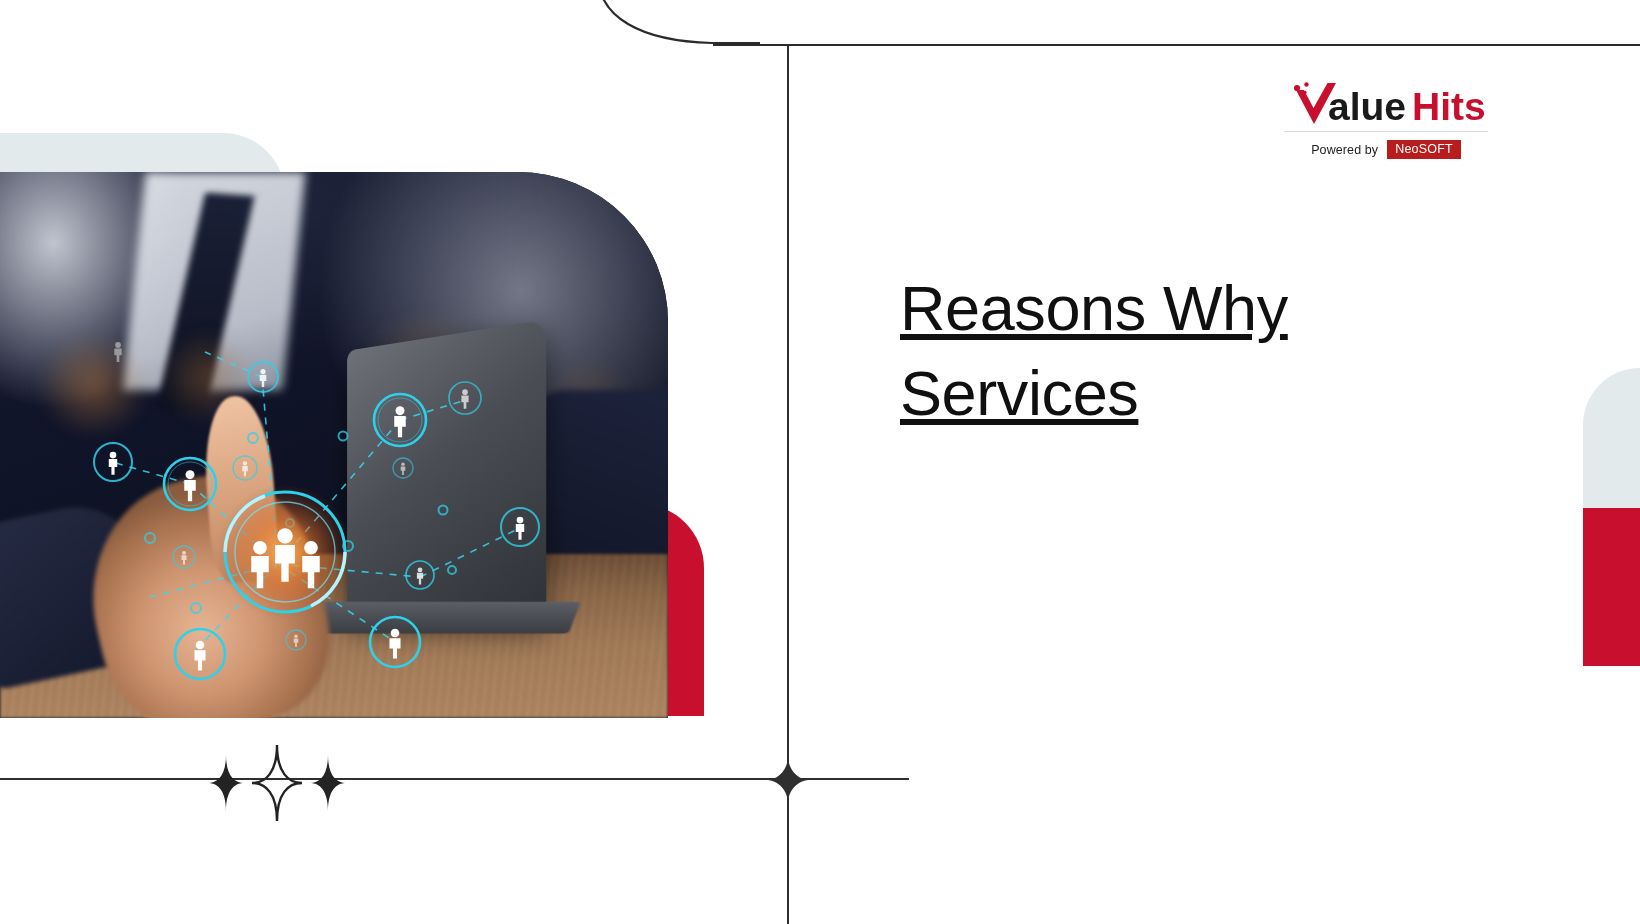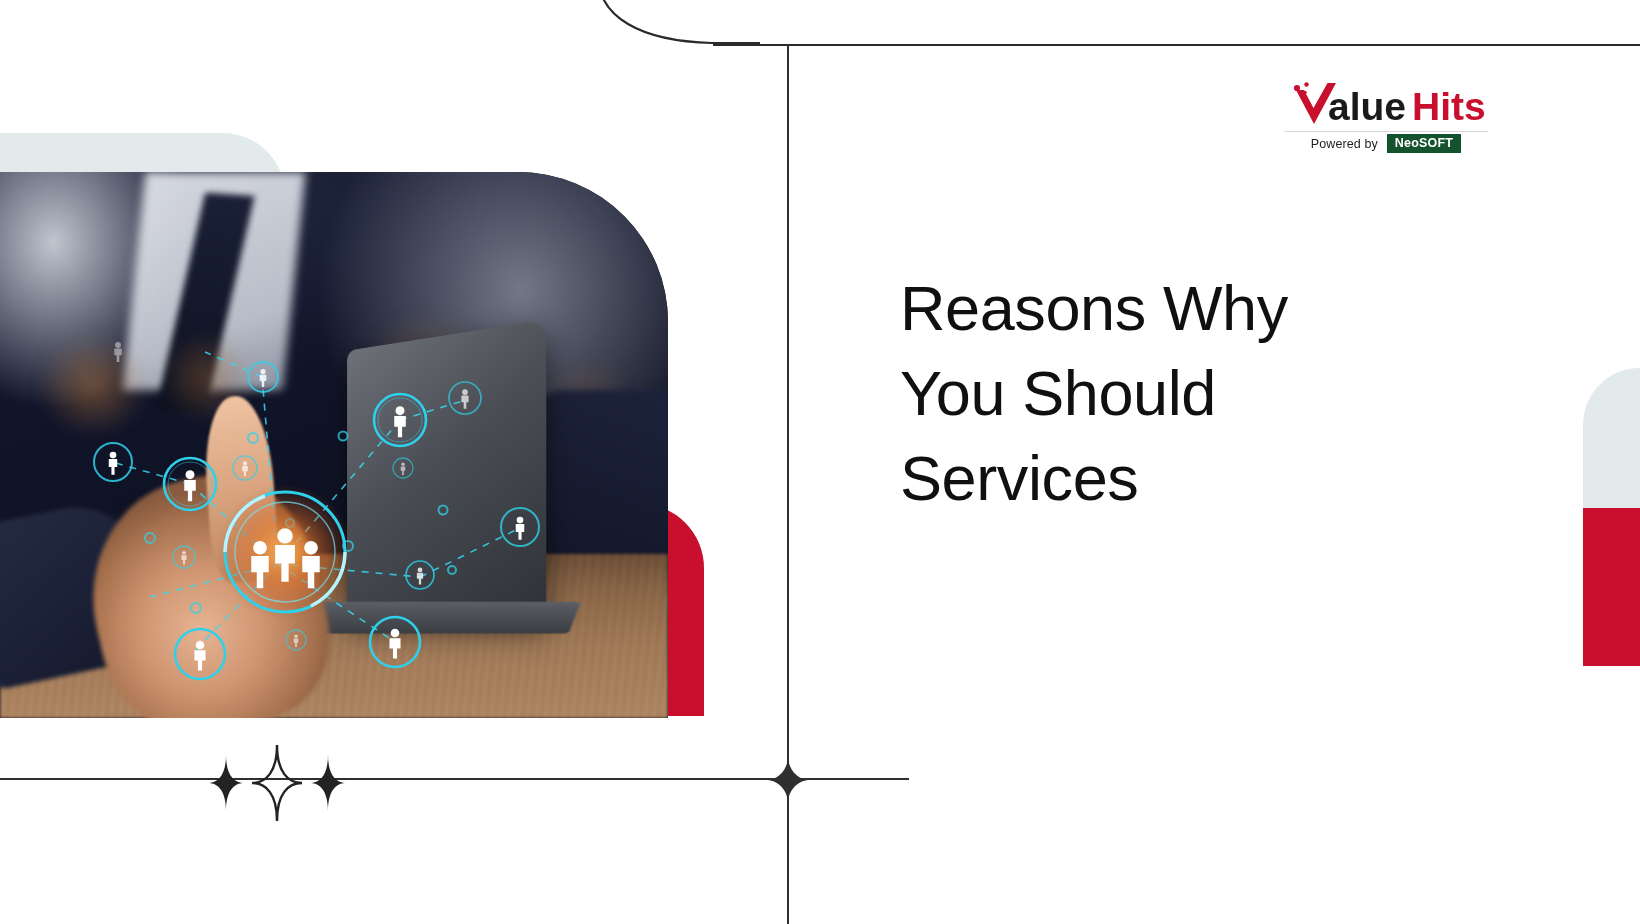--- a/index.html
+++ b/index.html
@@ -146,33 +146,34 @@
   .edge-red {
     position:absolute; left:1583px; top:508px; width:57px; height:158px;
     background:#c8102e;
   }
 
   
   .logo { position:absolute; left:1284px; top:78px; width:204px; }
   .logo-word { display:block; height:48px; }
   .logo-sub {
     display:flex; align-items:center; justify-content:center; gap:9px;
-    margin-top:5px; padding-top:2px; border-top:1px solid #d9d9d9;
+    margin-top:5px; padding-top:8px; border-top:1px solid #d9d9d9;
   }
   .logo-sub-text { font-size:12.5px; color:#1d1d1d; letter-spacing:.1px; }
   .logo-badge {
-    background:#14532d; color:#fff; font-size:12.5px; font-weight:bold;
+    background:#b91c1c; color:#fff; font-size:12.5px; font-weight:normal;
     padding:2px 8px 3px; letter-spacing:.2px;
   }
 
   
   .headline {
     position:absolute; left:900px; top:266px; width:620px;
     font-size:63px; line-height:1.35; font-weight:400; color:#101010;
     letter-spacing:-.4px;
+    text-decoration:underline;
   }
   .headline span { display:block; white-space:nowrap; }
 
   
   .sparkles { position:absolute; left:160px; top:735px; width:260px; height:90px; }
   .sparkles svg { display:block; }
 
   
   .cross-star { position:absolute; left:762px; top:754px; width:52px; height:52px; }
 </style>
@@ -370,21 +371,20 @@
       <text x="128" y="42" font-family="'Liberation Sans',sans-serif" font-size="39" font-weight="bold" fill="#c8102e">Hits</text>
     </svg>
     <div class="logo-sub">
       <span class="logo-sub-text">Powered by</span>
       <span class="logo-badge">NeoSOFT</span>
     </div>
   </div>
 
   <div class="headline">
     <span>Reasons Why</span>
-    <span>You Should</span>
     <span>Services</span>
   </div>
 
   <div class="sparkles">
     <svg width="260" height="90" viewBox="0 0 260 90">
       <path d="M48 48 C58 48 66 40 66 20 C66 40 74 48 84 48 C74 48 66 56 66 76 C66 56 58 48 48 48 Z" fill="#232323"></path>
       <path d="M92 48 C106 48 117 37 117 10 C117 37 128 48 142 48 C128 48 117 59 117 86 C117 59 106 48 92 48 Z" fill="none" stroke="#232323" stroke-width="2.4"></path>
       <path d="M150 48 C160 48 168 40 168 20 C168 40 176 48 186 48 C176 48 168 56 168 76 C168 56 160 48 150 48 Z" fill="#232323"></path>
     </svg>
   </div>

